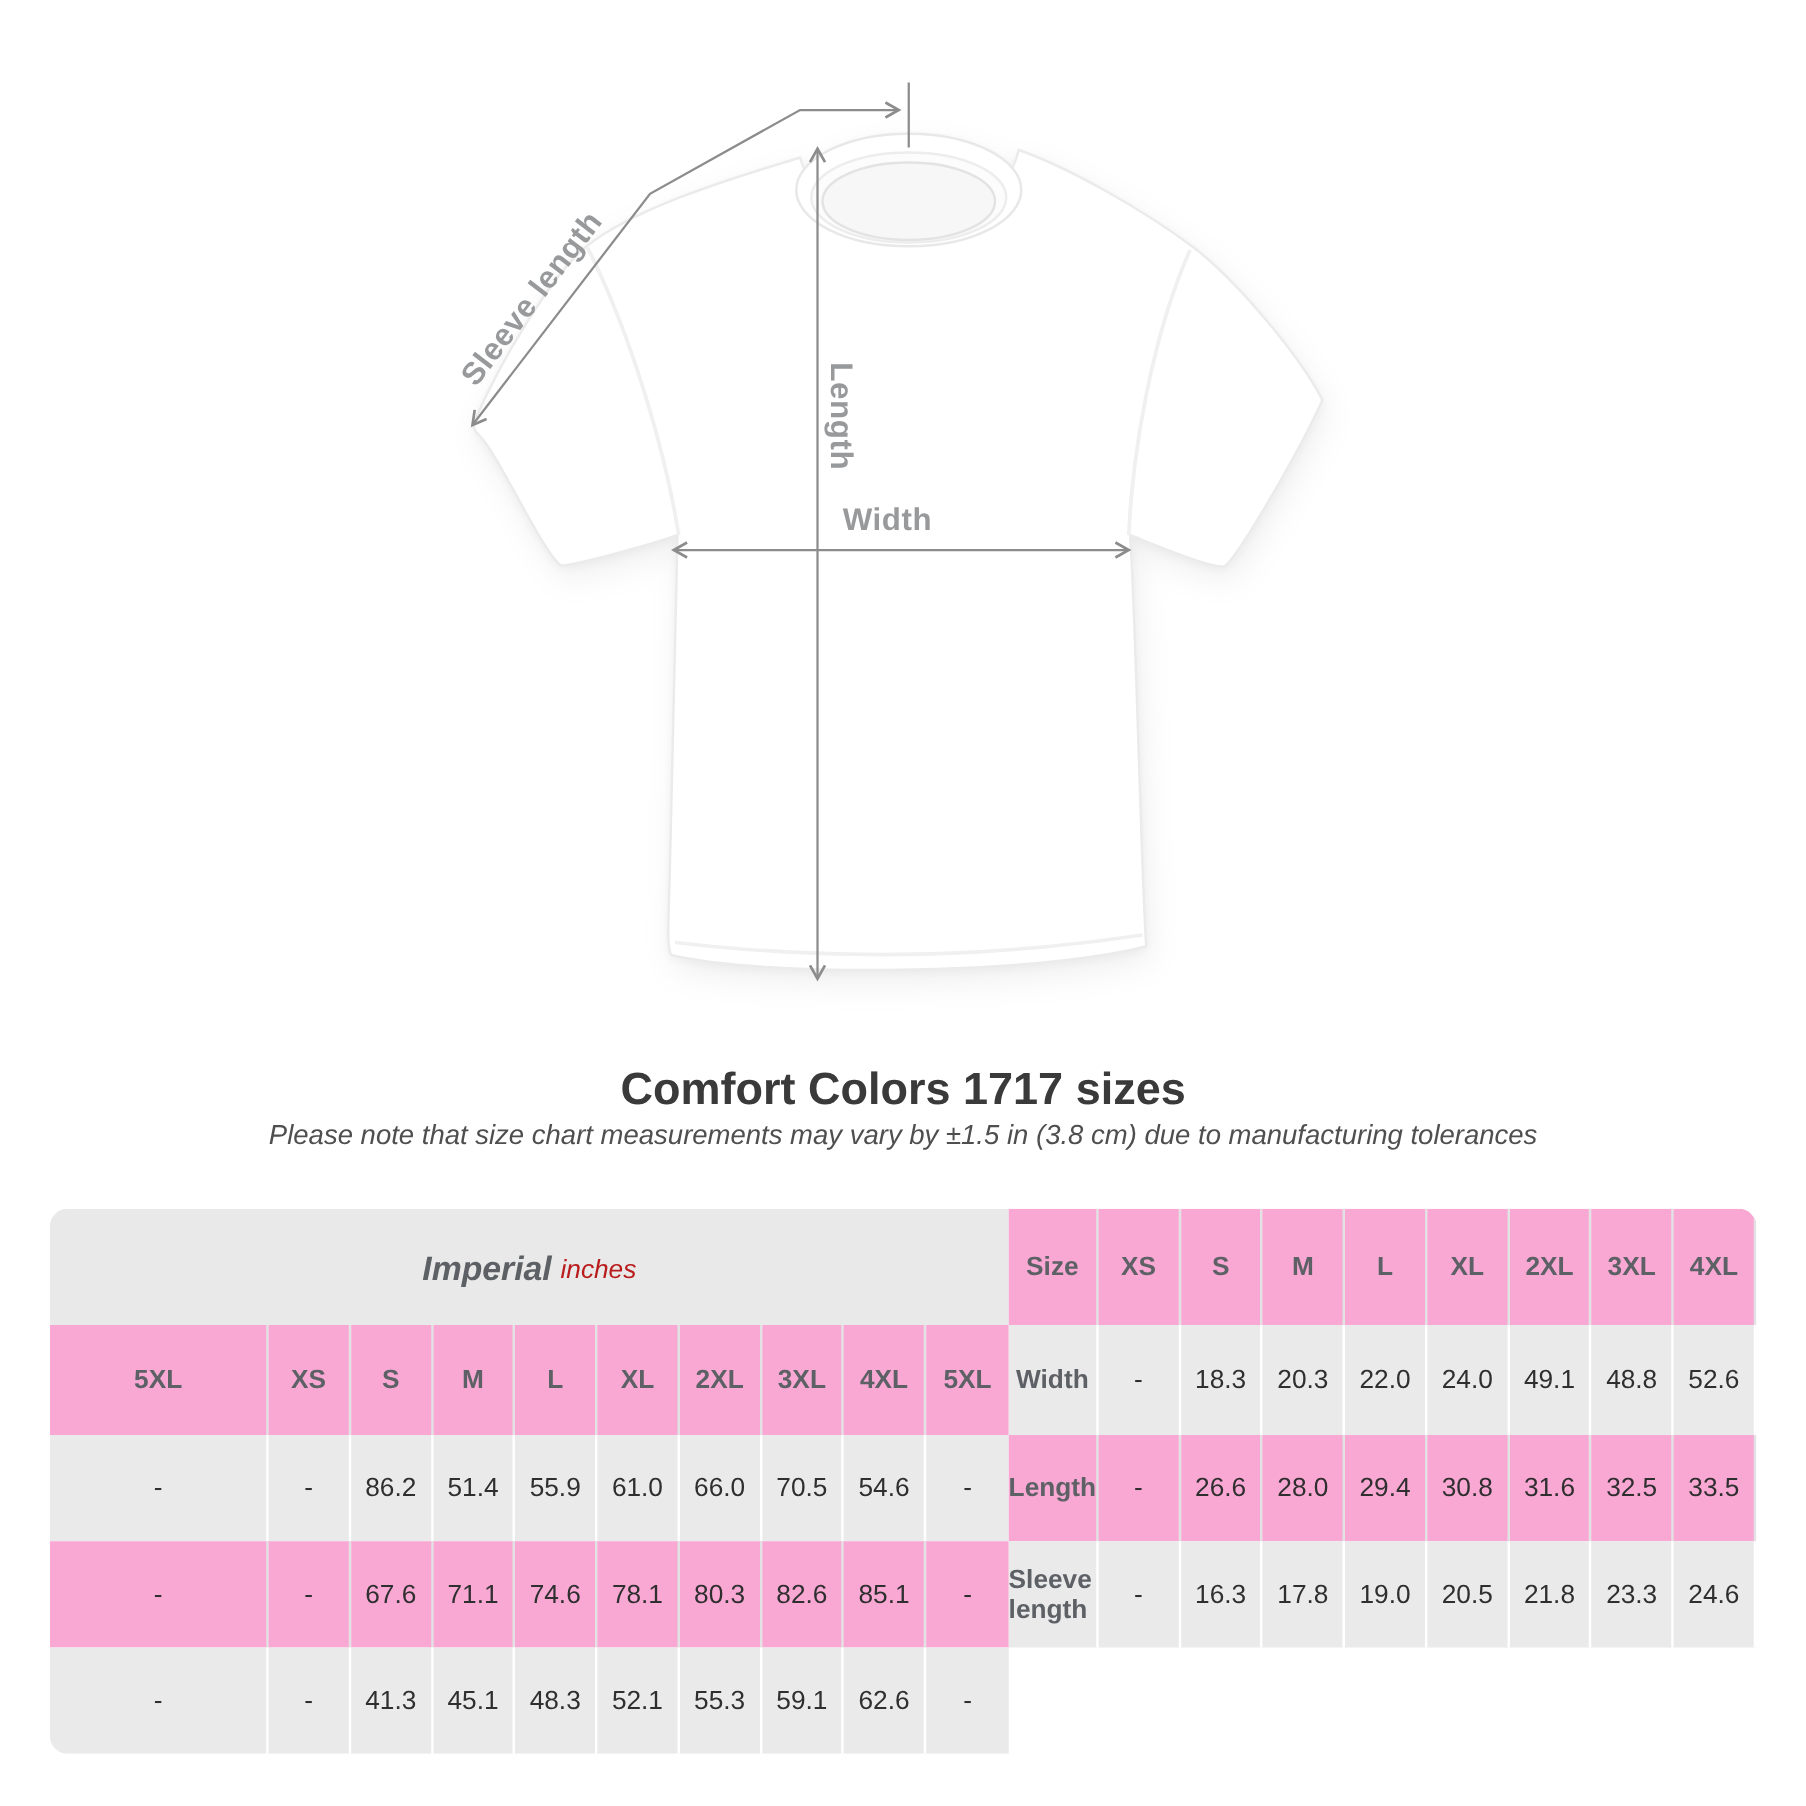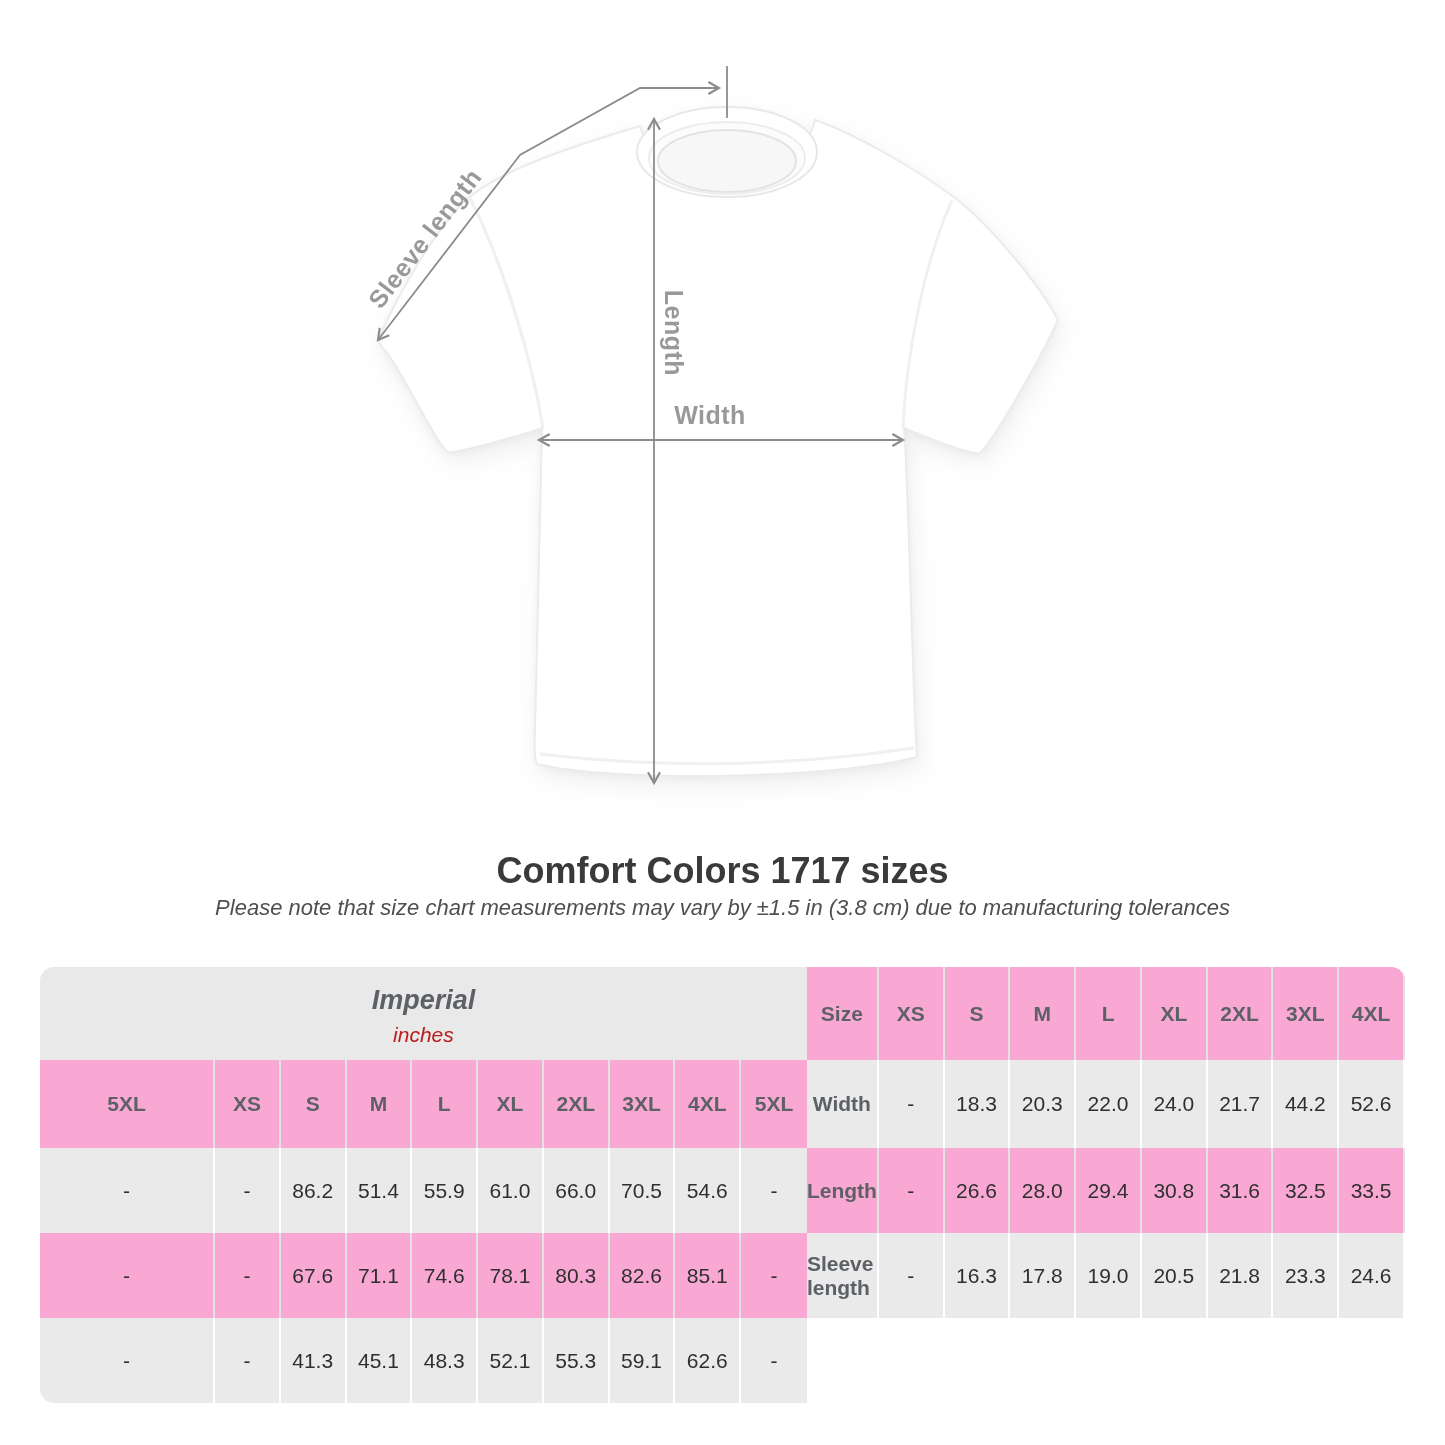--- a/index.html
+++ b/index.html
@@ -31,21 +31,21 @@
     display:grid; grid-template-columns:175px repeat(18, 1fr);
     grid-template-rows:93px 88px 85px 85px 85px;
     border-radius:14px; overflow:hidden; background:#ffffff;
   }
   .cell { display:flex; align-items:center; justify-content:center; box-sizing:border-box; }
   .band  { background:#e9e9e9; }
   .gray  { background:#eaeaea; }
   .white { background:#f9a8d4; }
   .sep-w { border-right:2px solid #e2e2e2; }
   .sep-g { border-right:2px solid #ffffff; }
-  .section-head { flex-direction:column; gap:7px; padding-top:4px; }
+  .section-head { flex-direction:row; gap:7px; padding-top:4px; }
   .section-name { font-weight:bold; font-style:italic; font-size:27px; color:#5d6166; }
   .section-unit { font-style:italic; font-size:21px; color:#b91c1c; }
   .size-head, .row-label { font-weight:bold; font-size:21px; color:#5d6166; }
   .value { font-size:21px; color:#2f2f2f; }
 </style>
 </head>
 <body>
 
 <div class="page">
 
@@ -123,22 +123,22 @@
       <div class="cell white size-head sep-w">2XL</div>
       <div class="cell white size-head sep-w">3XL</div>
       <div class="cell white size-head sep-w">4XL</div>
       <div class="cell white size-head">5XL</div>
       <div class="cell gray row-label sep-g">Width</div>
       <div class="cell gray value sep-g">-</div>
       <div class="cell gray value sep-g">18.3</div>
       <div class="cell gray value sep-g">20.3</div>
       <div class="cell gray value sep-g">22.0</div>
       <div class="cell gray value sep-g">24.0</div>
-      <div class="cell gray value sep-g">21.7</div>
-      <div class="cell gray value sep-g">44.2</div>
+      <div class="cell gray value sep-g">49.1</div>
+      <div class="cell gray value sep-g">48.8</div>
       <div class="cell gray value sep-g">52.6</div>
       <div class="cell gray value sep-g">-</div>
       <div class="cell gray value sep-g">-</div>
       <div class="cell gray value sep-g">86.2</div>
       <div class="cell gray value sep-g">51.4</div>
       <div class="cell gray value sep-g">55.9</div>
       <div class="cell gray value sep-g">61.0</div>
       <div class="cell gray value sep-g">66.0</div>
       <div class="cell gray value sep-g">70.5</div>
       <div class="cell gray value sep-g">54.6</div>

